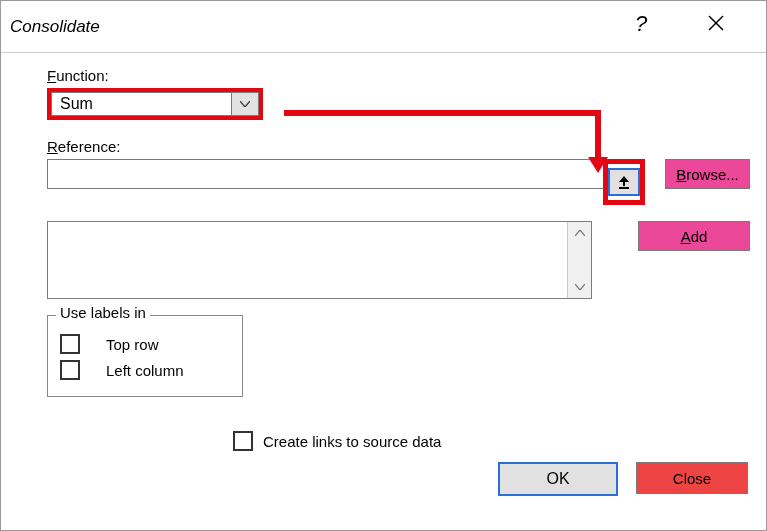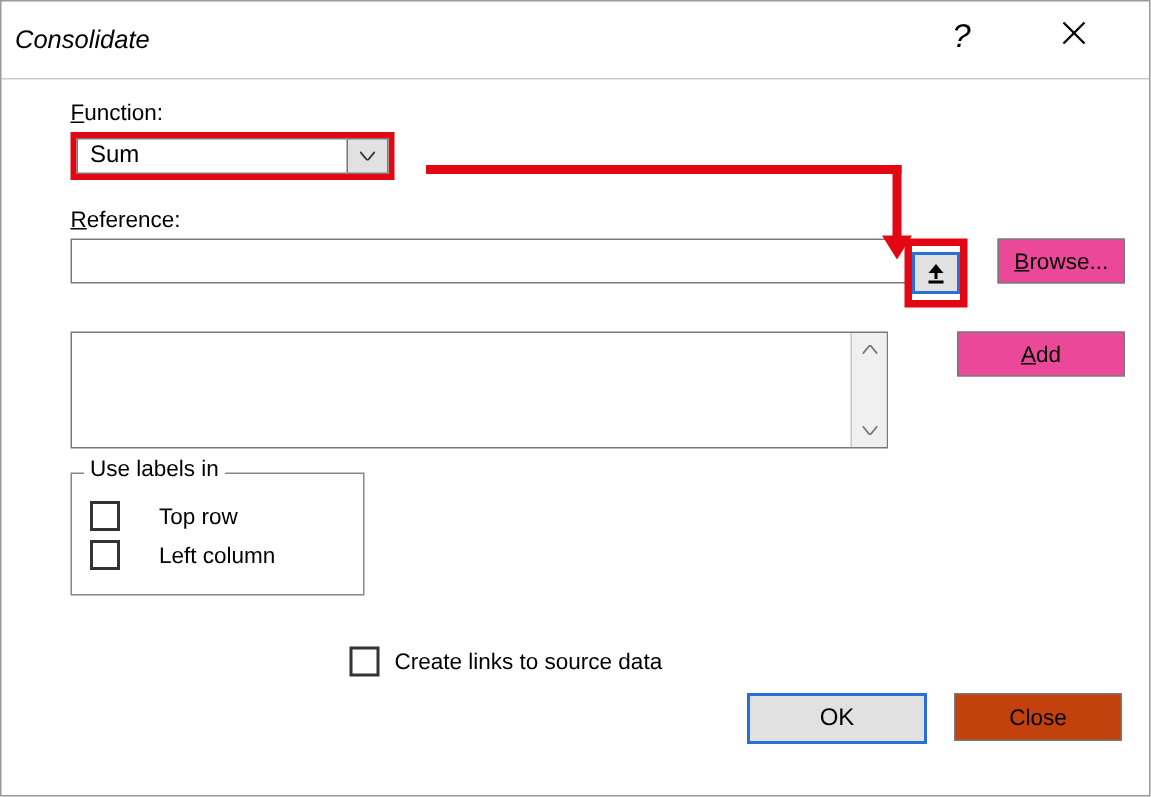--- a/index.html
+++ b/index.html
@@ -222,21 +222,21 @@
   }
   .ok-btn {
     width: 120px;height:34px;
     background:#e1e1e1;
     border:2px solid #2a6fd6;
     display:flex;align-items:center;justify-content:center;
     font-size:16px;
   }
   .close-btn2 {
     width: 112px;height:32px;
-    background:#c2410c;
+    background:#ef4444;
     border:1px solid #7a7a7a;
     display:flex;align-items:center;justify-content:center;
     font-size:15px;
   }
 </style>
 </head>
 <body>
 
 <div class="titlebar">
   <div class="title">Consolidate</div>

